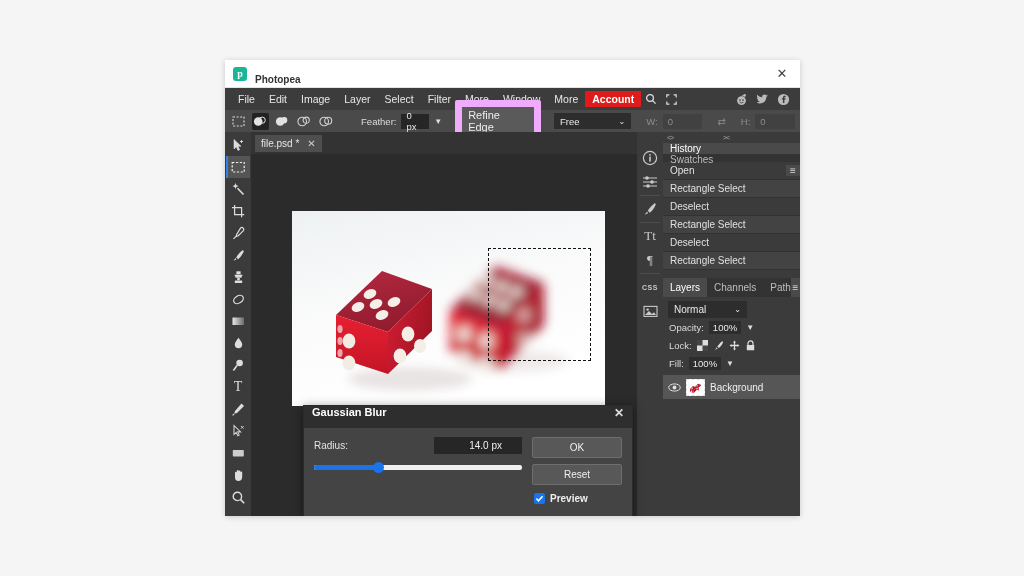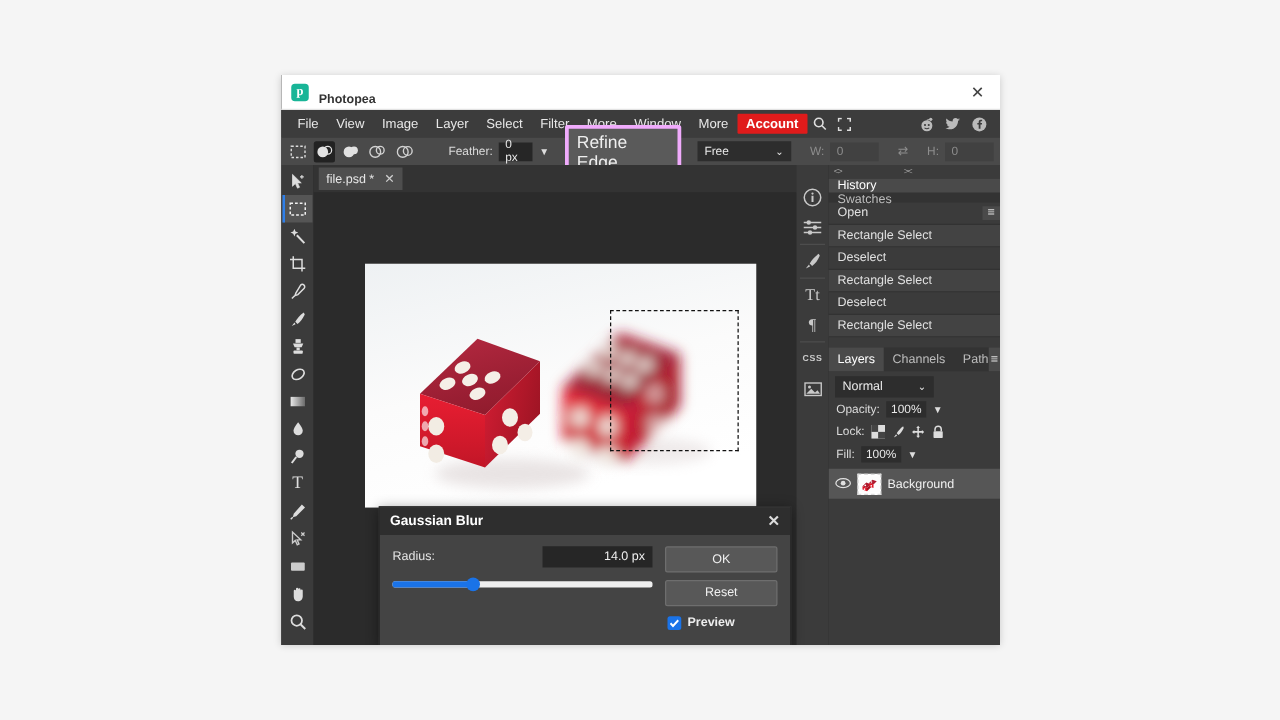--- a/index.html
+++ b/index.html
@@ -68,22 +68,22 @@
   }
   .bool-btn.active { background: #222; }
   .opt-field {
     background: #262626; color: #e8e8e8; font-size: 9.5px;
     padding: 2px 5px; border: none; min-width: 26px; height: 15px;
     display:flex; align-items:center;
   }
   .opt-field.dim { color: #8d8d8d; background:#414141; }
   .caret { font-size: 8px; color: #ddd; cursor: pointer; }
   .opt-btn {
-    background: #5a5a5a; color: #eee; font-size: 14px;
-    padding: 2px 6px; border: 3px solid #f0abfc; border-radius: 2px; cursor: pointer;
+    background: #5a5a5a; color: #eee; font-size: 11px;
+    padding: 2px 6px; border: 7px solid #f0abfc; border-radius: 2px; cursor: pointer;
   }
   .opt-select {
     background: #2d2d2d; color: #e8e8e8; font-size: 9.5px;
     padding: 2px 6px; width: 78px; height: 16px;
     display: flex; align-items: center; justify-content: space-between;
     border: none; cursor: pointer;
   }
   
   #body { display: flex; height: 384px; }
   
@@ -170,31 +170,31 @@
     position: absolute; font-size: 7px; color: #aaa; cursor: pointer; letter-spacing: -1px;
   }
   
   #dialog {
     position: absolute; left: 78px; top: 345px; width: 330px;
     background: #444; border: 1px solid #2a2a2a;
     box-shadow: 0 2px 10px rgba(0,0,0,0.45);
     z-index: 40;
   }
   #dlg-title {
-    height: 22px; background: #2e2e2e; display: flex; align-items: center;
+    height: 22px; background: #2e2e2e; display: flex; 
     padding: 0 8px; color: #fff; font-size: 11px; font-weight: bold;
   }
   #dlg-close { margin-left: auto; font-size: 12px; color: #ddd; cursor: pointer; }
   #dlg-body { padding: 9px 10px 12px 10px; display: flex; gap: 10px; }
   #dlg-left { flex: 1; }
   #radius-row { display: flex; align-items: center; }
   #radius-label { font-size: 10px; color: #e4e4e4; }
   #radius-field {
     margin-left: auto; background: #262626; color: #f0f0f0; font-size: 10px;
-    padding: 3px 6px; width: 88px; text-align: right;
+    padding: 3px 20px; width: 88px; text-align: right;
   }
   #slider { margin-top: 9px; height: 8px; position: relative; }
   #slider-track { position:absolute; left:0; right:0; top:2px; height: 5px; background: #f0f0f0; border-radius: 2px; }
   #slider-fill { position:absolute; left:0; top:2px; height: 5px; background: #1a73e8; border-radius: 2px; }
   #slider-knob {
     position:absolute; width: 11px; height: 11px; border-radius: 50%;
     background: #1a73e8; top: -1px; cursor: pointer;
   }
   #dlg-right { width: 90px; display: flex; flex-direction: column; gap: 6px; }
   .dlg-btn {
@@ -214,21 +214,21 @@
 <div id="app-window">
 
   <div id="titlebar">
     <div id="logo">p</div>
     <div id="title-text">Photopea</div>
     <div id="win-close">✕</div>
   </div>
 
   <div id="menubar">
     <div class="menu-item">File</div>
-    <div class="menu-item">View</div>
+    <div class="menu-item">Edit</div>
     <div class="menu-item">Image</div>
     <div class="menu-item">Layer</div>
     <div class="menu-item">Select</div>
     <div class="menu-item">Filter</div>
     <div class="menu-item">More</div>
     <div class="menu-item">Window</div>
     <div class="menu-item">More</div>
     <div class="menu-item accent">Account</div>
     <div class="menu-icon">
       <svg width="12" height="12" viewBox="0 0 12 12">

